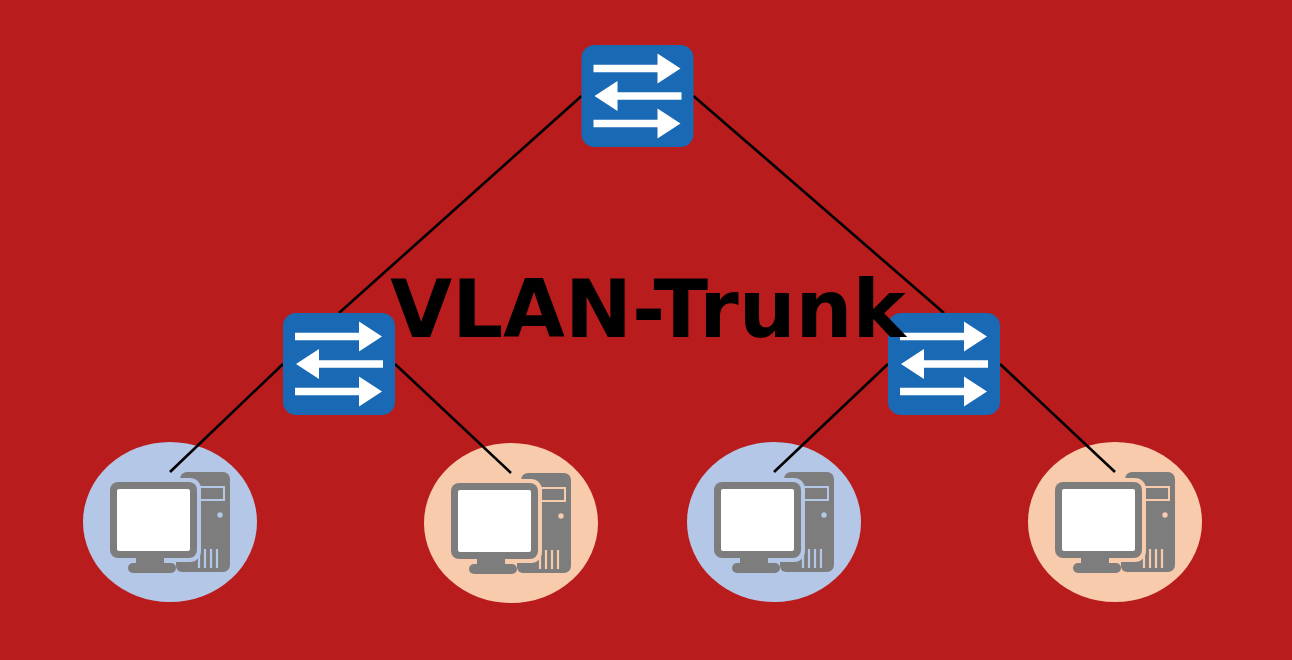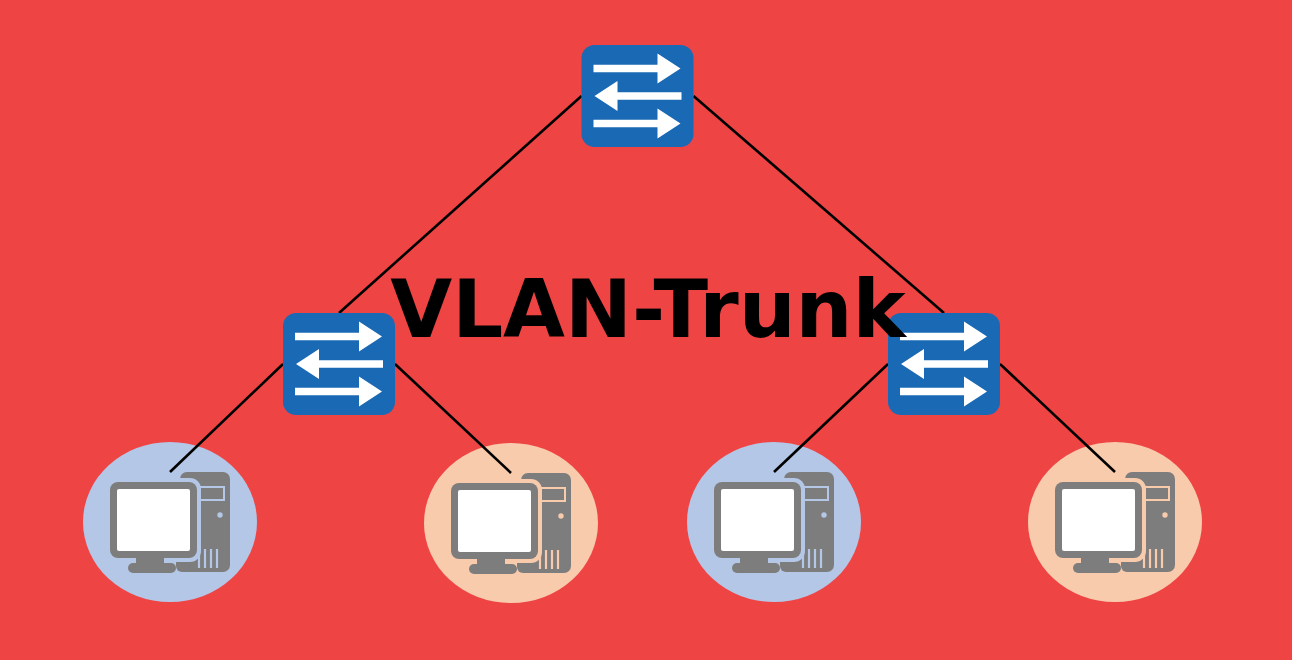--- a/index.html
+++ b/index.html
@@ -1,16 +1,16 @@
 <!DOCTYPE html>
 <html><head>
 <meta charset="utf-8">
 <style>
   html, body { margin: 0; padding: 0; background: #ffffff; }
-  .stage { width: 1292px; height: 660px; position: relative; background: #ef4444; overflow: hidden; }
+  .stage { width: 1292px; height: 660px; position: relative; background: #b91c1c; overflow: hidden; }
   .diagram-label {
     font-family: "DejaVu Sans", "Liberation Sans", sans-serif;
     font-weight: bold;
     font-size: 80px;
     fill: #000000;
   }
 </style>
 </head>
 <body>
 

